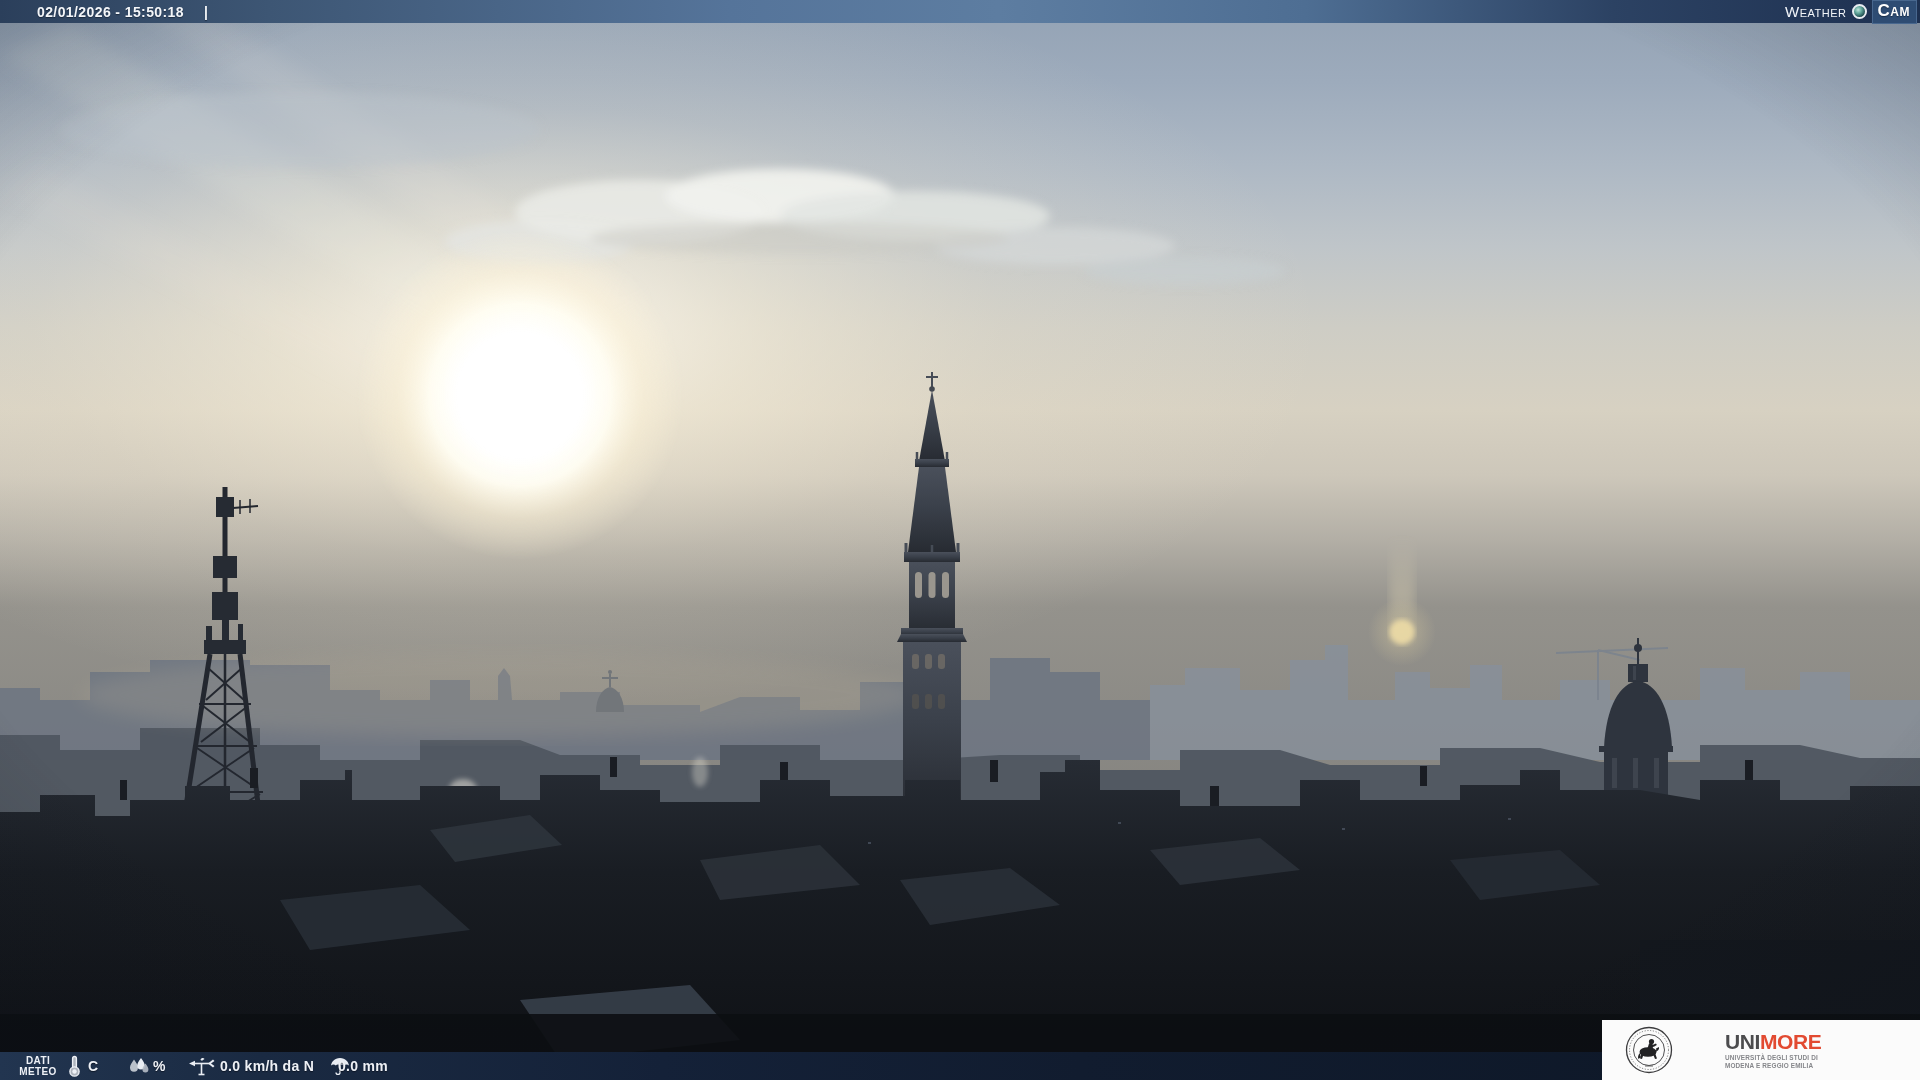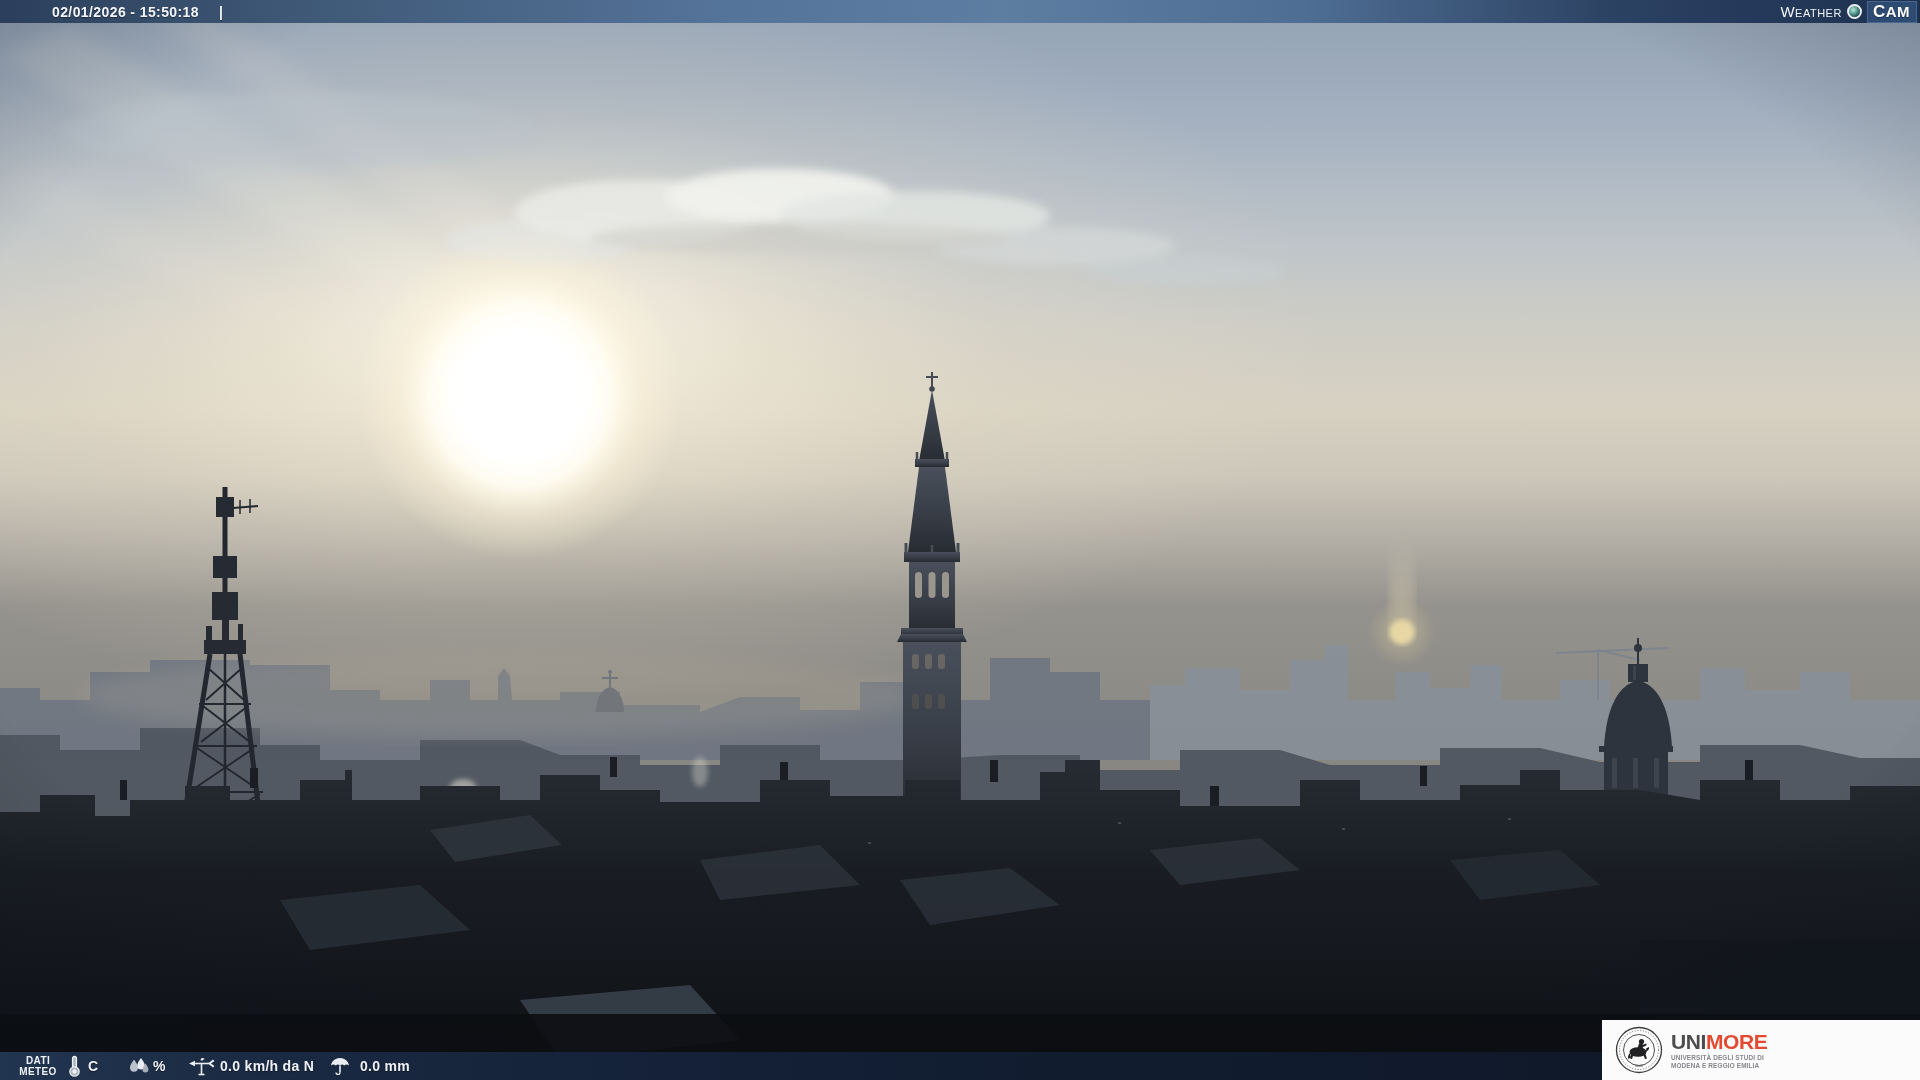--- a/index.html
+++ b/index.html
@@ -8,49 +8,49 @@
   svg.scene { position:absolute; inset:0; display:block; }
 
   
   .topbar {
     position:absolute; top:0; left:0; width:1920px; height:23px;
     background:linear-gradient(90deg,#2b3f5b 0%,#3d5674 14%,#55749a 38%,#5d7da1 52%,#4e6e93 68%,#2c4263 84%,#1d3050 100%);
     display:flex; align-items:center; color:#f4f6f9;
     font-weight:bold; font-size:14px; letter-spacing:0.4px;
     text-shadow:0 1px 1px rgba(10,20,35,.55);
   }
-  .topbar .ts { margin-left:52px; white-space:pre; }
+  .topbar .ts { margin-left:37px; white-space:pre; }
   .topbar .pipe { margin:0 18px 0 20px; font-weight:bold; }
   .topbar .title { white-space:pre; }
   .brand { position:absolute; right:3px; top:0; height:23px; display:flex; align-items:center; gap:5px; }
   .brand-word { display:inline-block; font-size:11px; font-weight:normal; letter-spacing:.5px; color:#f2f5f9; text-shadow:none; }
   .brand-word::first-letter { font-size:15px; }
   .brand-lens { width:15px; height:15px; border-radius:50%;
     background:radial-gradient(circle at 38% 35%, #bfe4da 0%, #63a89c 35%, #1d4a4e 75%, #123237 100%);
     border:2px solid #e9edf2; }
   .brand-cam { display:inline-block; background:#2e4c73; border:1px solid #48678e;
-    padding:0 6px 1px 5px; font-size:15px; font-weight:bold; color:#fff; letter-spacing:.5px; line-height:19px; }
+    padding:0 6px 1px 5px; font-size:12px; font-weight:bold; color:#fff; letter-spacing:.5px; line-height:19px; }
   .brand-cam::first-letter { font-size:17px; }
 
   
   .botbar {
     position:absolute; left:0; bottom:0; width:1742px; height:28px;
     background:linear-gradient(90deg,#223550 0%,#1a2a42 15%,#142138 38%,#111c2f 62%,#0e1828 100%);
     color:#eef1f6;
     margin-top:36px;
   }
   .botbar .item { position:absolute; top:50%; transform:translateY(-50%); white-space:nowrap; }
   .dati { left:10px; width:56px; text-align:center; font-size:10px; font-weight:bold; line-height:11px; letter-spacing:.4px; }
   .val { font-size:14px; font-weight:bold; letter-spacing:.3px; text-shadow:0 1px 1px rgba(5,10,20,.6); }
   .wicon svg { display:block; }
 
   
   .logobox {
     position:absolute; right:0; bottom:0; width:318px; height:60px; background:#fbfbfb;
-    display:flex; align-items:center; padding-left:13px;
+    display:flex; align-items:center; padding-left:23px;gap:44px;
   }
   .seal { flex:0 0 auto; }
   .uniblock { margin-left:8px; flex:0 0 auto; }
   .uniline { font-size:21px; font-weight:bold; letter-spacing:-0.4px; line-height:21px; }
   .uni-uni { color:#4c4c4e; } .uni-more { color:#e24a31; }
   .unisub { font-size:6.4px; line-height:7.5px; color:#85868a; letter-spacing:.15px; margin-top:2px; font-weight:bold; }
   .obsblock { margin-left:9px; font-size:16.5px; color:#707275; line-height:20px; letter-spacing:.1px; }
 </style>
 </head>
 <body>
@@ -340,21 +340,21 @@
     </span>
     <span class="item val" style="left:220px">0.0 km/h da N</span>
 
     <span class="item wicon" style="left:330px">
       <svg width="20" height="18" viewBox="0 0 20 18">
         <path d="M10 1 C4.5 1 1.5 5 1 8.5 C2.5 7.2 4.5 7.2 5.8 8.5 C7 7.2 8.8 7.2 10 8.5 C11.2 7.2 13 7.2 14.2 8.5 C15.5 7.2 17.5 7.2 19 8.5 C18.5 5 15.5 1 10 1 Z" fill="#e9edf3"></path>
         <line x1="10" y1="8.5" x2="10" y2="15.5" stroke="#e9edf3" stroke-width="1.6"></line>
         <path d="M10 15.5 a2 2 0 0 1 -4 0" stroke="#e9edf3" stroke-width="1.4" fill="none"></path>
       </svg>
     </span>
-    <span class="item val" style="left:360px">0.0 mm</span>
+    <span class="item val" style="left:338px">0.0 mm</span>
   </div>
 
   <div class="logobox">
     <svg class="seal" width="48" height="48" viewBox="0 0 48 48">
       <circle cx="24" cy="24" r="22.5" fill="none" stroke="#3c3c3e" stroke-width="1.3"></circle>
       <circle cx="24" cy="24" r="19.5" fill="none" stroke="#4a4a4c" stroke-width="0.7" stroke-dasharray="1.2 1.6"></circle>
       <circle cx="24" cy="24" r="15.5" fill="none" stroke="#3c3c3e" stroke-width="0.9"></circle>
       <g fill="#222224">
         <ellipse cx="23" cy="26" rx="8.5" ry="4.8"></ellipse>
         <path d="M15 27 C13 29 12.5 31.5 13.5 33 L16 31 C15 30 15 28.5 16 27 Z"></path>

